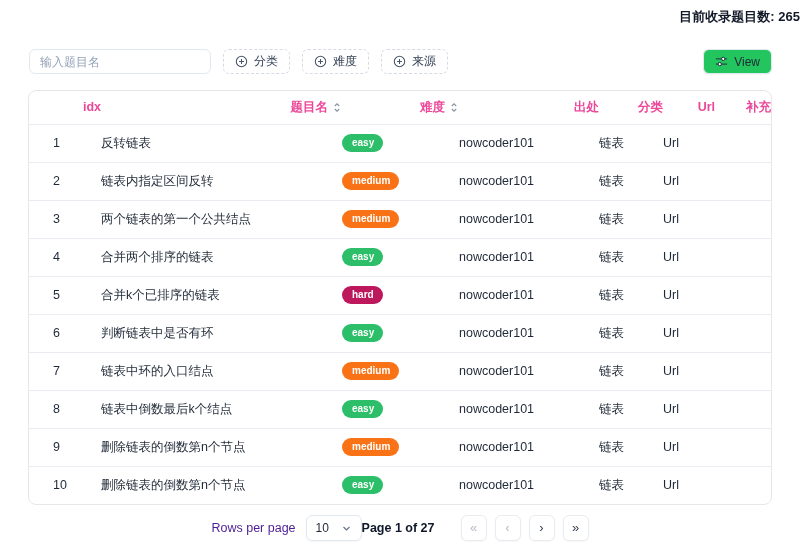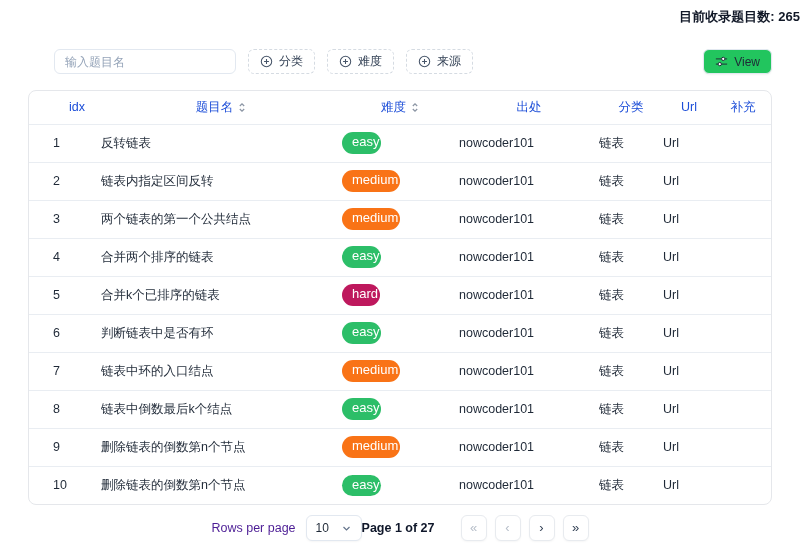--- a/index.html
+++ b/index.html
@@ -1,43 +1,43 @@
 <!DOCTYPE html>
 <html><head>
 <meta charset="utf-8">
 <style>
   * { box-sizing: border-box; margin: 0; padding: 0; }
   html,body { width: 800px; height: 558px; background:#fff; overflow:hidden;
     font-family: "Liberation Sans","DejaVu Sans",sans-serif; color:#1f2937; }
   .page-title { text-align:right; padding-top:8px; font-size:13px; font-weight:700; color:#111827; }
 
   .toolbar { display:flex; align-items:center; margin:23px 28px 0 28px; gap:12px; }
-  .search-input { width:182px; height:25px; margin-left:26px; border:1px solid #e2e8f0;
+  .search-input { width:182px; height:25px; margin-left:1px; border:1px solid #e2e8f0;
     border-radius:6px; padding:0 10px; font-size:12px; color:#1f2937; outline:none; }
   .search-input::placeholder { color:#94a3b8; }
   .filter-btn { display:inline-flex; align-items:center; gap:6px; height:25px; padding:0 11px;
     background:#fff; border:1px dashed #d5dbe2; border-radius:6px; font-size:12px; color:#334155;
     cursor:pointer; white-space:nowrap; }
   .view-btn { margin-left:auto; display:inline-flex; align-items:center; gap:6px; height:25px;
     padding:0 11px; background:#22c55e; border:1px solid #e2e8f0; border-radius:6px; font-size:12px;
     color:#1f2937; box-shadow:0 1px 2px rgba(0,0,0,.05); cursor:pointer; }
   .icon { display:inline-flex; align-items:center; }
 
   .table-wrap { margin:16px 28px 0 28px; border:1px solid #e5e7eb; border-radius:8px; overflow:hidden; }
   table { width:100%; border-collapse:collapse; table-layout:fixed; }
   col.c0{width:72px} col.c1{width:241px} col.c2{width:117px} col.c3{width:140px}
   col.c4{width:64px} col.c5{width:52px} col.c6{width:auto}
-  th { height:33px; text-align:center; font-weight:400; font-size:12.5px; color:#1d4ed8; vertical-align:middle; }
+  th { height:33px; text-align:right; font-weight:700; font-size:12.5px; color:#ec4899; vertical-align:middle; }
   th .th-inner { display:inline-flex; align-items:center; gap:4px; }
   th.sortable { cursor:pointer; }
   td { height:38px; font-size:12.5px; color:#1f2937; vertical-align:middle; }
   tbody tr { border-top:1px solid #e9edf2; }
   th:first-child, td:first-child { padding-left:24px; }
-  .badge { display:inline-block; padding:3px 2px 4px 10px; border-radius:999px; color:#fff;
-    font-size:13px; font-weight:400; line-height:1.1; }
+  .badge { display:inline-block; padding:3px 9px 4px 10px; border-radius:999px; color:#fff;
+    font-size:10px; font-weight:700; line-height:1.1; }
 
   .footer { display:flex; align-items:center; justify-content:center; margin-top:10px; font-size:12.5px; }
   .rpp-label { color:#4c1d95; font-weight:400; }
   .rpp-select { display:inline-flex; align-items:center; justify-content:space-between; gap:8px;
     width:56px; height:26px; margin-left:10px; padding:0 9px; border:1px solid #e2e8f0;
     border-radius:6px; background:#fff; font-size:12px; color:#1f2937; cursor:pointer;
     box-shadow:0 1px 2px rgba(0,0,0,.04); }
   .page-info { font-weight:600; color:#0f172a;text-align:right; }
   .pager { display:flex; gap:8px; margin-left:26px; }
   .pager-btn { width:26px; height:26px; display:inline-flex; align-items:center; justify-content:center;

